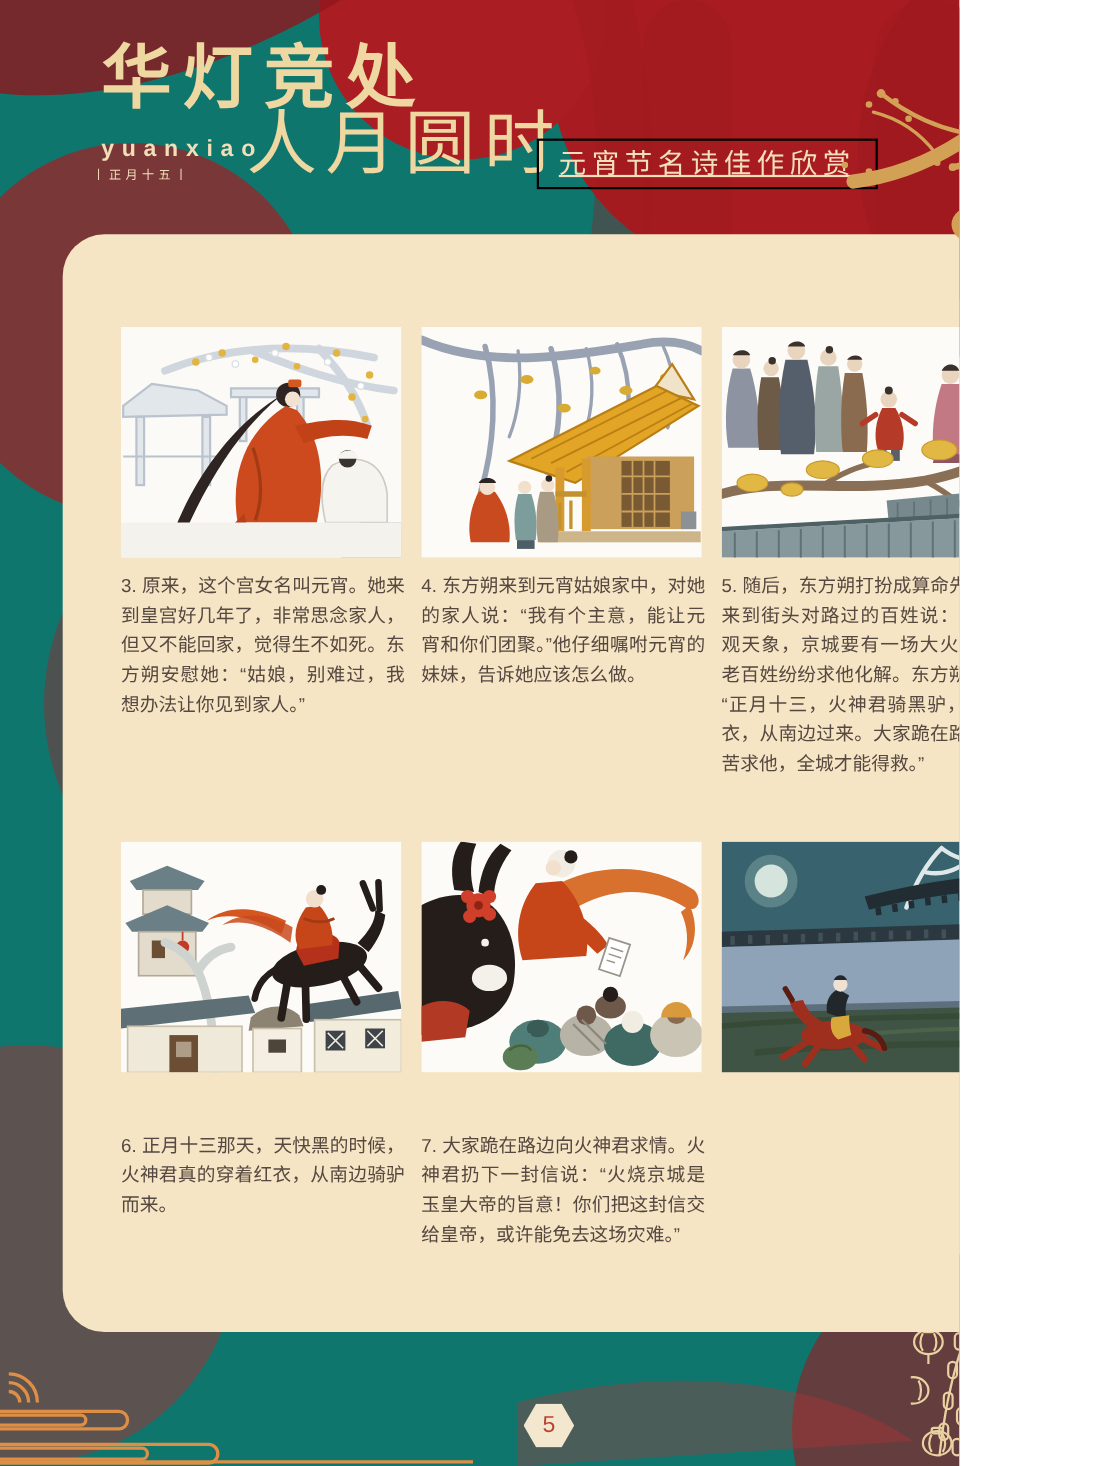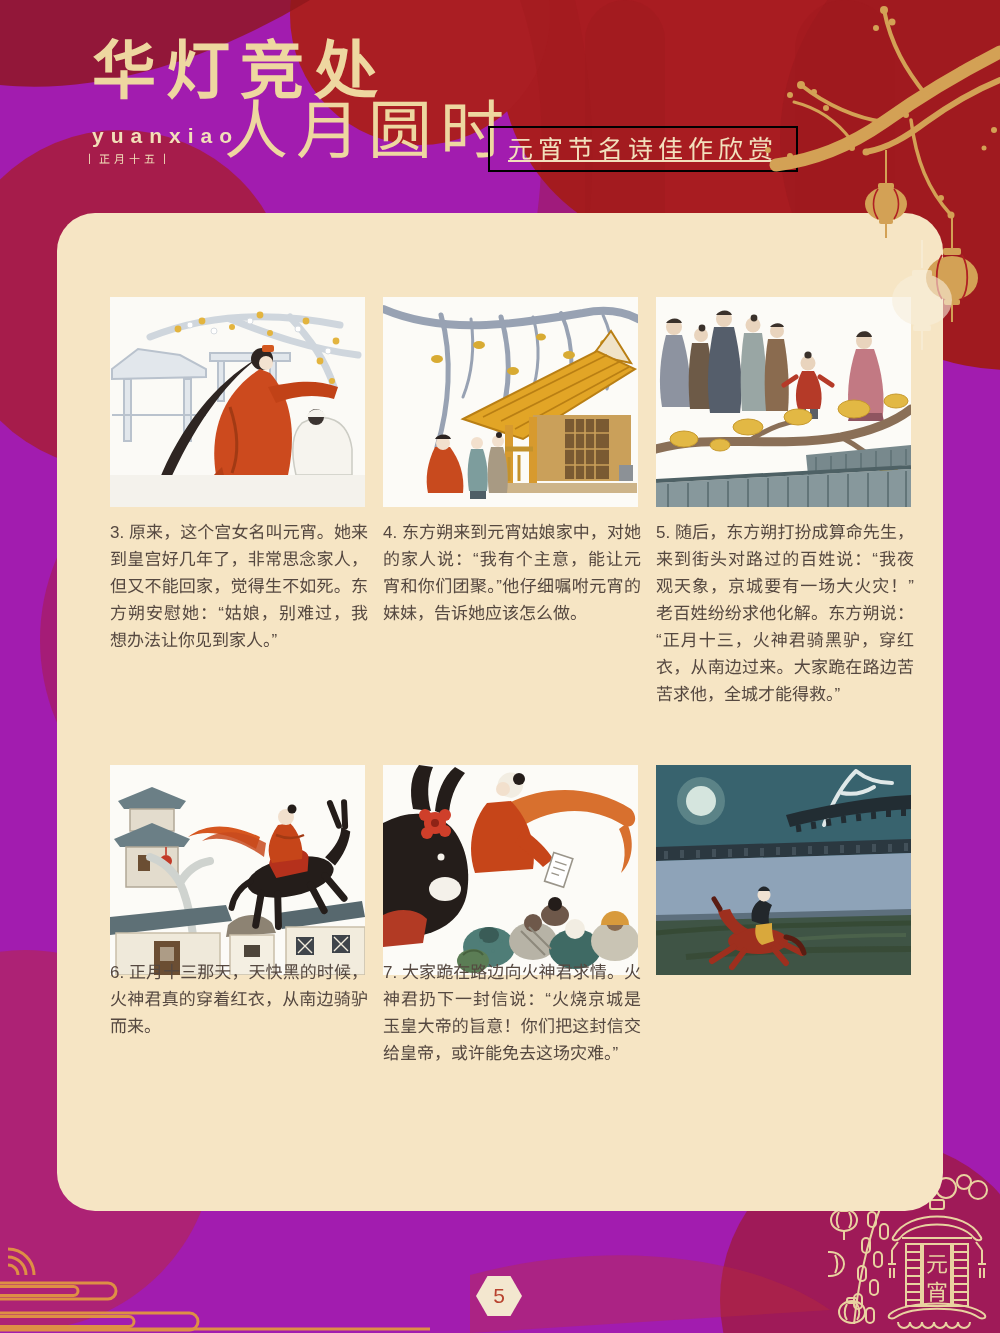--- a/index.html
+++ b/index.html
@@ -1,18 +1,18 @@
 <!DOCTYPE html>
 <html lang="zh-CN"><head>
 <meta charset="utf-8">
 <style>
   html,body{margin:0;padding:0;}
   body{width:1000px;height:1333px;position:relative;overflow:hidden;
        font-family:"Liberation Sans","DejaVu Sans",sans-serif;}
-  .page{position:absolute;inset:0;width:1000px;height:1333px;background:#a21caf;overflow:hidden;}
+  .page{position:absolute;inset:0;width:872px;height:1333px;background:#0f766e;overflow:hidden;}
   .bg-deco{position:absolute;top:0;left:0;z-index:0;pointer-events:none;}
 
   
   .hdr-title1{position:absolute;left:92px;top:40px;z-index:2;
     font-family:"Liberation Serif","DejaVu Serif",serif;font-weight:700;
     font-size:64px;letter-spacing:10px;color:#eed7a0;line-height:1;}
   .hdr-title2{position:absolute;left:224px;top:100px;z-index:2;
     font-family:"Liberation Serif","DejaVu Serif",serif;font-weight:400;
     font-size:64px;letter-spacing:8px;color:#eed7a0;line-height:1;}
   .hdr-pinyin{position:absolute;left:92px;top:124px;z-index:2;
@@ -29,21 +29,21 @@
   .branch-deco{position:absolute;left:756px;top:0;z-index:3;pointer-events:none;}
 
   
   .panel{position:absolute;left:57px;top:213px;width:886px;height:998px;
     background:#f6e5c4;border-radius:38px;z-index:2;}
 
   .cell-img{position:absolute;width:255px;height:210px;overflow:hidden;}
   .cell-cap{position:absolute;width:258px;font-size:17px;line-height:27px;
     color:#554840;text-align:justify;}
   .c1{left:53px}.c2{left:326px}.c3{left:599px}
-  .r1i{top:84px}.r1c{top:306px}.r2i{top:552px}.r2c{top:746px}
+  .r1i{top:84px}.r1c{top:306px}.r2i{top:552px}.r2c{top:815px}
 
   
   .clouds-deco{position:absolute;left:0;top:1235px;z-index:1;pointer-events:none;}
   .pavilion-deco{position:absolute;left:828px;top:1172px;z-index:1;pointer-events:none;}
 
   .page-num{position:absolute;left:476px;top:1276px;width:46px;height:40px;z-index:3;
     background:#f3e7cf;display:flex;align-items:center;justify-content:center;
     clip-path:polygon(25% 0,75% 0,100% 50%,75% 100%,25% 100%,0 50%);
     color:#b8432f;font-size:21px;font-weight:500;}
 </style>

